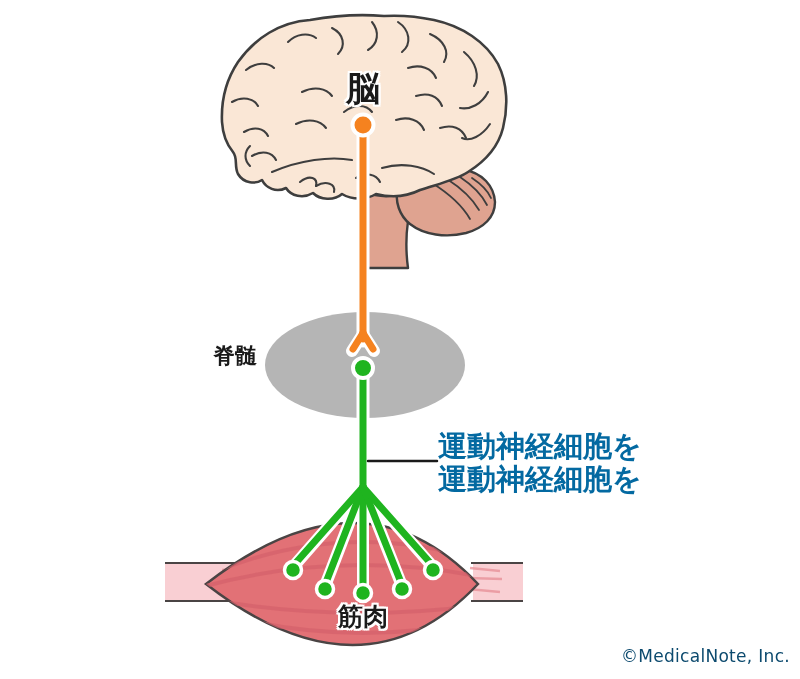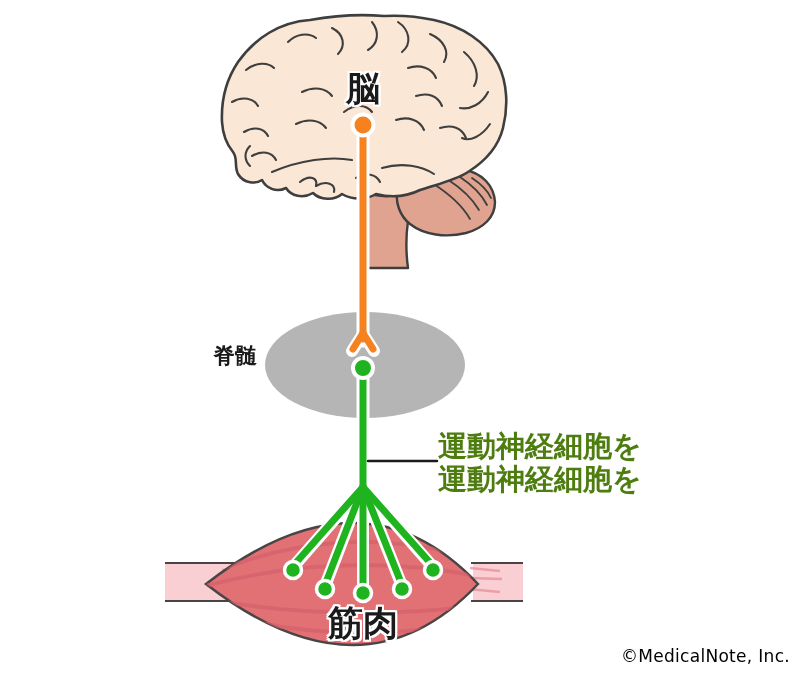--- a/index.html
+++ b/index.html
@@ -8,27 +8,27 @@
     font-family:"DejaVu Sans",sans-serif;overflow:hidden;
   }
   .stage svg{position:absolute;left:0;top:0;}
   .lbl{
     position:absolute;color:#1a1a1a;font-weight:bold;white-space:nowrap;
     text-shadow:-2px -2px 0 #fff,2px -2px 0 #fff,-2px 2px 0 #fff,2px 2px 0 #fff,
                  0 -2px 0 #fff,0 2px 0 #fff,-2px 0 0 #fff,2px 0 0 #fff;
   }
   .lbl-brain{left:346px;top:66px;font-size:34px;}
   .lbl-spinal{left:193px;top:341px;font-size:22px;margin-left:20px;}
-  .lbl-muscle{left:363px;top:600px;font-size:35px;transform:translateX(-50%);}
+  .lbl-muscle{left:363px;top:600px;font-size:25px;transform:translateX(-50%);}
   .annotation{
     position:absolute;left:438px;top:430px;font-size:29px;line-height:33px;
-    color:#4d7c0f;font-weight:bold;white-space:nowrap;text-shadow:none;
+    color:#0369a1;font-weight:bold;white-space:nowrap;text-shadow:none;
   }
   .copyright{
-    position:absolute;right:10px;top:646px;font-size:17px;color:#000000;
+    position:absolute;right:10px;top:646px;font-size:17px;color:#0c4a6e;
     font-weight:normal;letter-spacing:.3px;
   }
 </style>
 </head>
 <body>
 
 <div class="stage">
 
   <svg width="800" height="679" viewBox="0 0 800 679">
 

